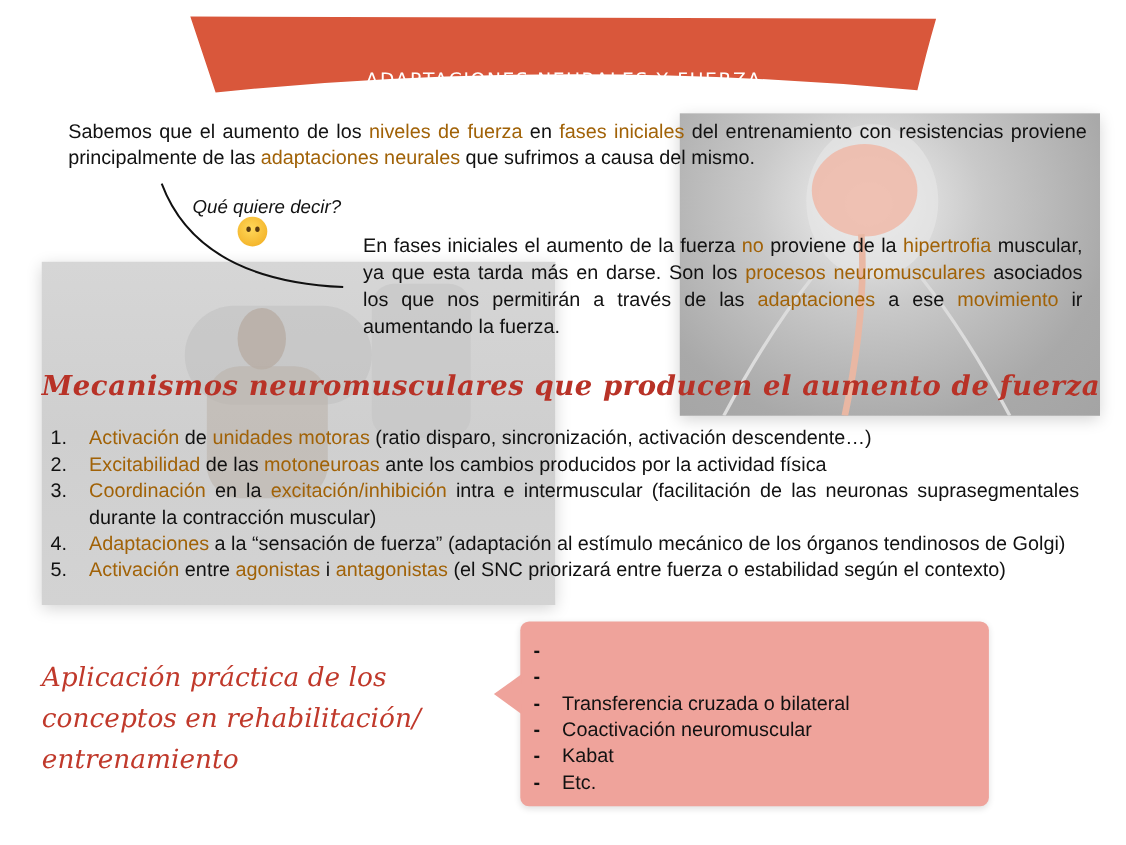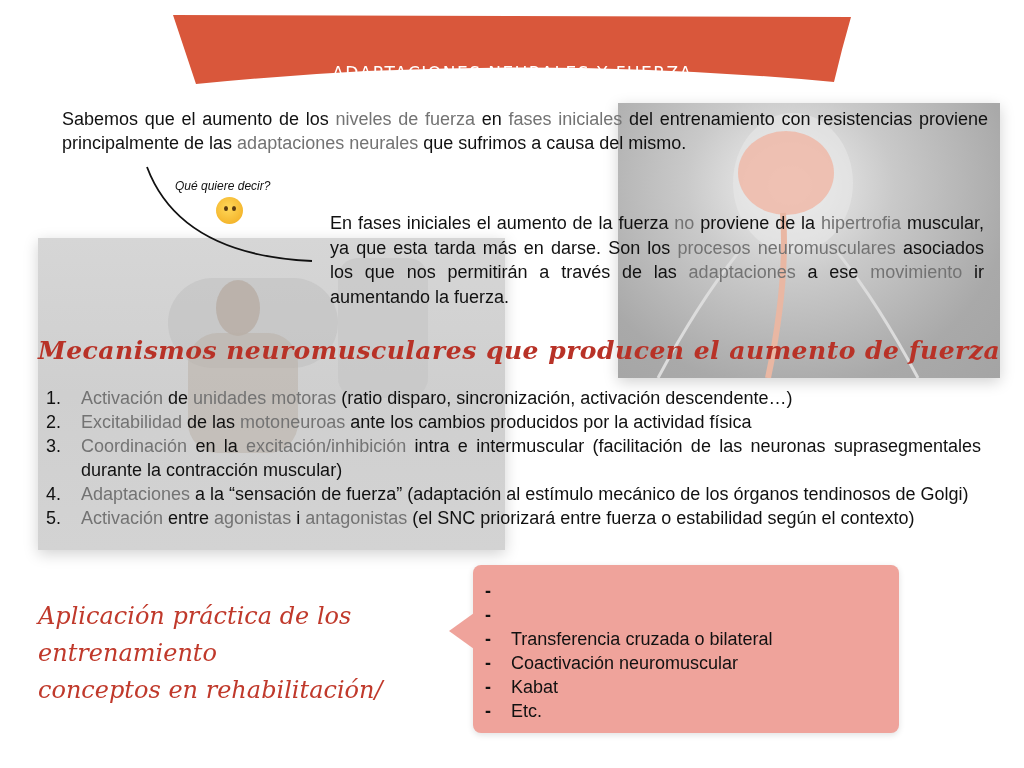--- a/index.html
+++ b/index.html
@@ -1,19 +1,19 @@
 <!DOCTYPE html>
 <html><head>
 <meta charset="utf-8">
 <style>
   * { box-sizing: border-box; margin: 0; padding: 0; }
   html, body { width: 1024px; height: 768px; background: #ffffff; overflow: hidden; }
   body { position: relative; font-family: "Liberation Sans", sans-serif; color: #111; }
 
-  .hl { color: #737373; }
+  .hl { color: #a16207; }
 
   
   .banner { position: absolute; left: 170px; top: 12px; width: 685px; height: 76px; }
   .banner svg { position: absolute; left: 0; top: 0; }
   .banner-title {
     position: absolute; left: 0; top: 27px; width: 100%; text-align: center;
     color: #fff; font-family: "DejaVu Sans", sans-serif; font-size: 17px;
     letter-spacing: 1.5px; font-weight: normal; margin-top: 24px;
   }
 
@@ -27,21 +27,21 @@
     left: 38px; top: 238px; width: 467px; height: 312px;
     background: linear-gradient(180deg, #d6d6d6 0%, #cfcfcf 50%, #d3d3d3 100%);
   }
 
   
   .intro {
     position: absolute; left: 62px; top: 107px; width: 926px;
     font-size: 18px; line-height: 24px; text-align: justify; z-index: 2;
   }
   .question {
-    position: absolute; left: 175px; top: 179px; font-size: 12px; font-style: italic; z-index: 2;
+    position: absolute; left: 175px; top: 179px; font-size: 17px; font-style: italic; z-index: 2;
   }
   .thinking-emoji {
     position: absolute; left: 216px; top: 197px; width: 27px; height: 27px; border-radius: 50%;
     background: radial-gradient(circle at 45% 40%, #ffd85a, #f0a91c); z-index: 2;
   }
   .thinking-emoji::before, .thinking-emoji::after {
     content: ""; position: absolute; top: 9px; width: 4px; height: 5px; background: #5a3a10; border-radius: 50%;
   }
   .thinking-emoji::before { left: 8px; }
   .thinking-emoji::after { left: 16px; }
@@ -147,22 +147,22 @@
     <span class="txt"><span class="hl">Adaptaciones</span><span> a la “sensación de fuerza” (adaptación al estímulo mecánico de los órganos tendinosos de Golgi)</span></span>
   </li>
   <li>
     <span class="num">5.</span>
     <span class="txt"><span class="hl">Activación</span><span> entre </span><span class="hl">agonistas</span><span> i </span><span class="hl">antagonistas</span><span> (el SNC priorizará entre fuerza o estabilidad según el contexto)</span></span>
   </li>
 </ol>
 
 <div class="app-title">
   <div>Aplicación práctica de los</div>
+  <div>conceptos en rehabilitación/</div>
   <div>entrenamiento</div>
-  <div>conceptos en rehabilitación/</div>
 </div>
 
 <div class="callout">
   <div class="callout-pointer"></div>
   <ul>
     <li>
         <span class="dash">-</span>
       </li>
     <li>
         <span class="dash">-</span>

